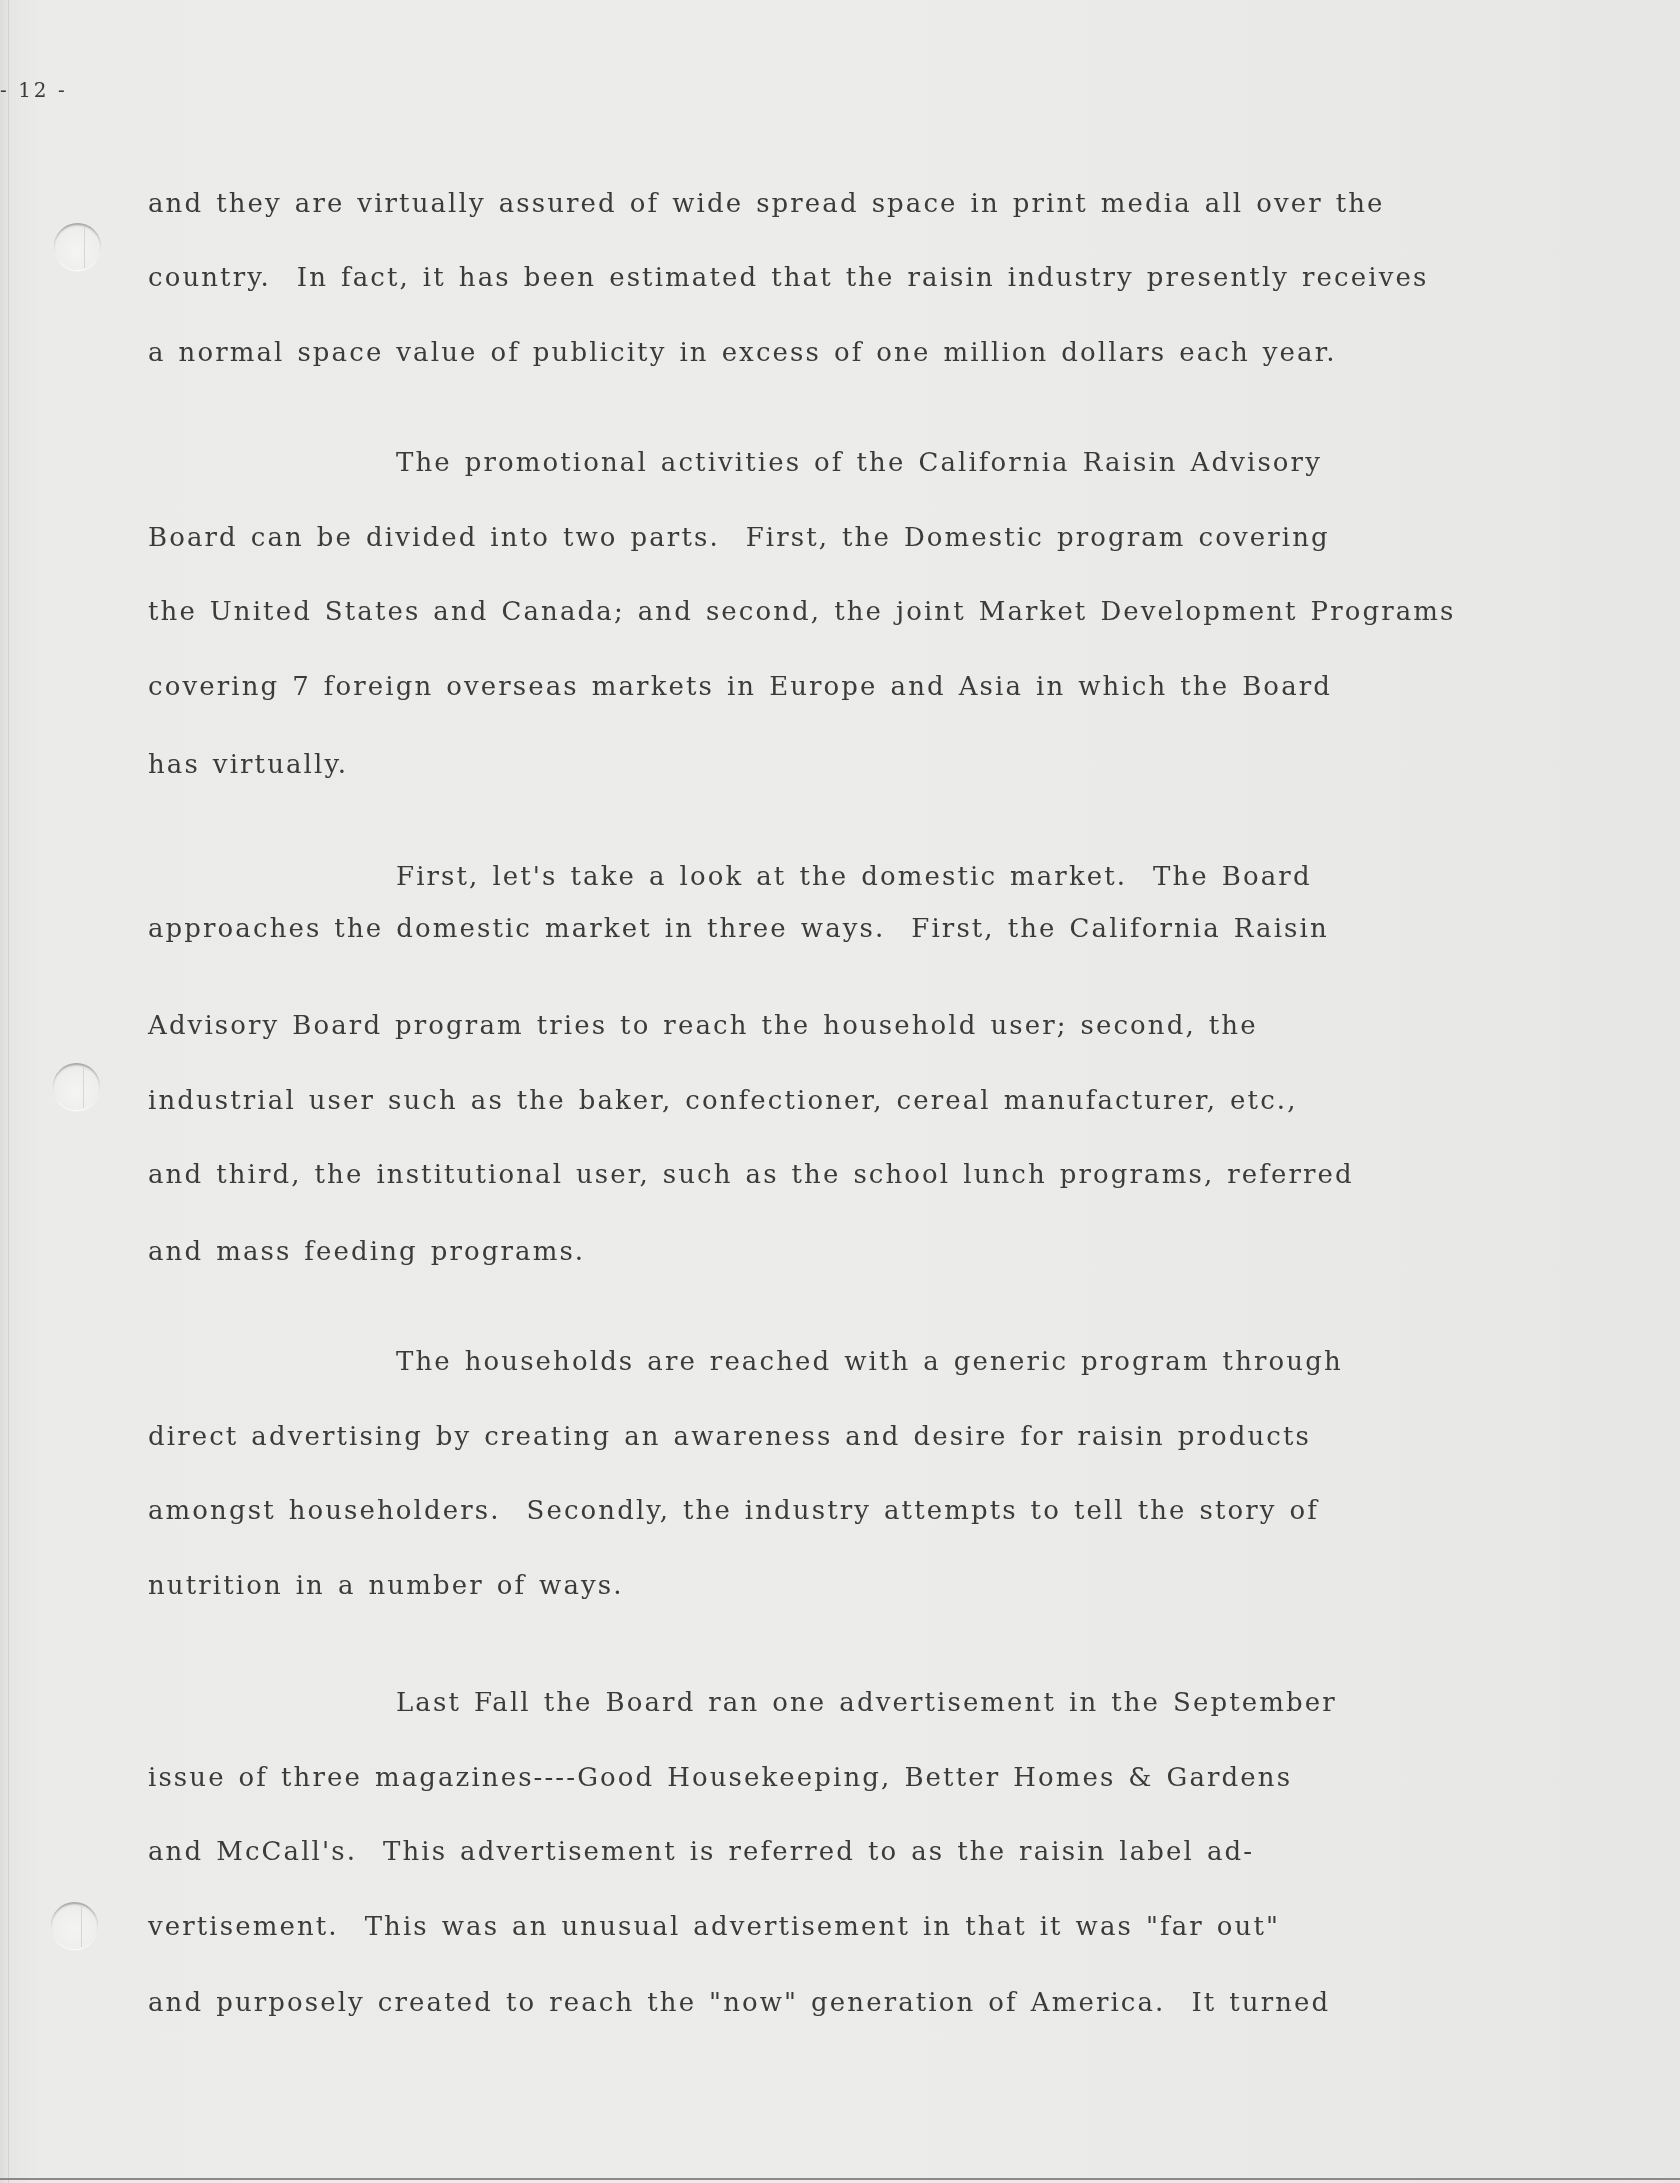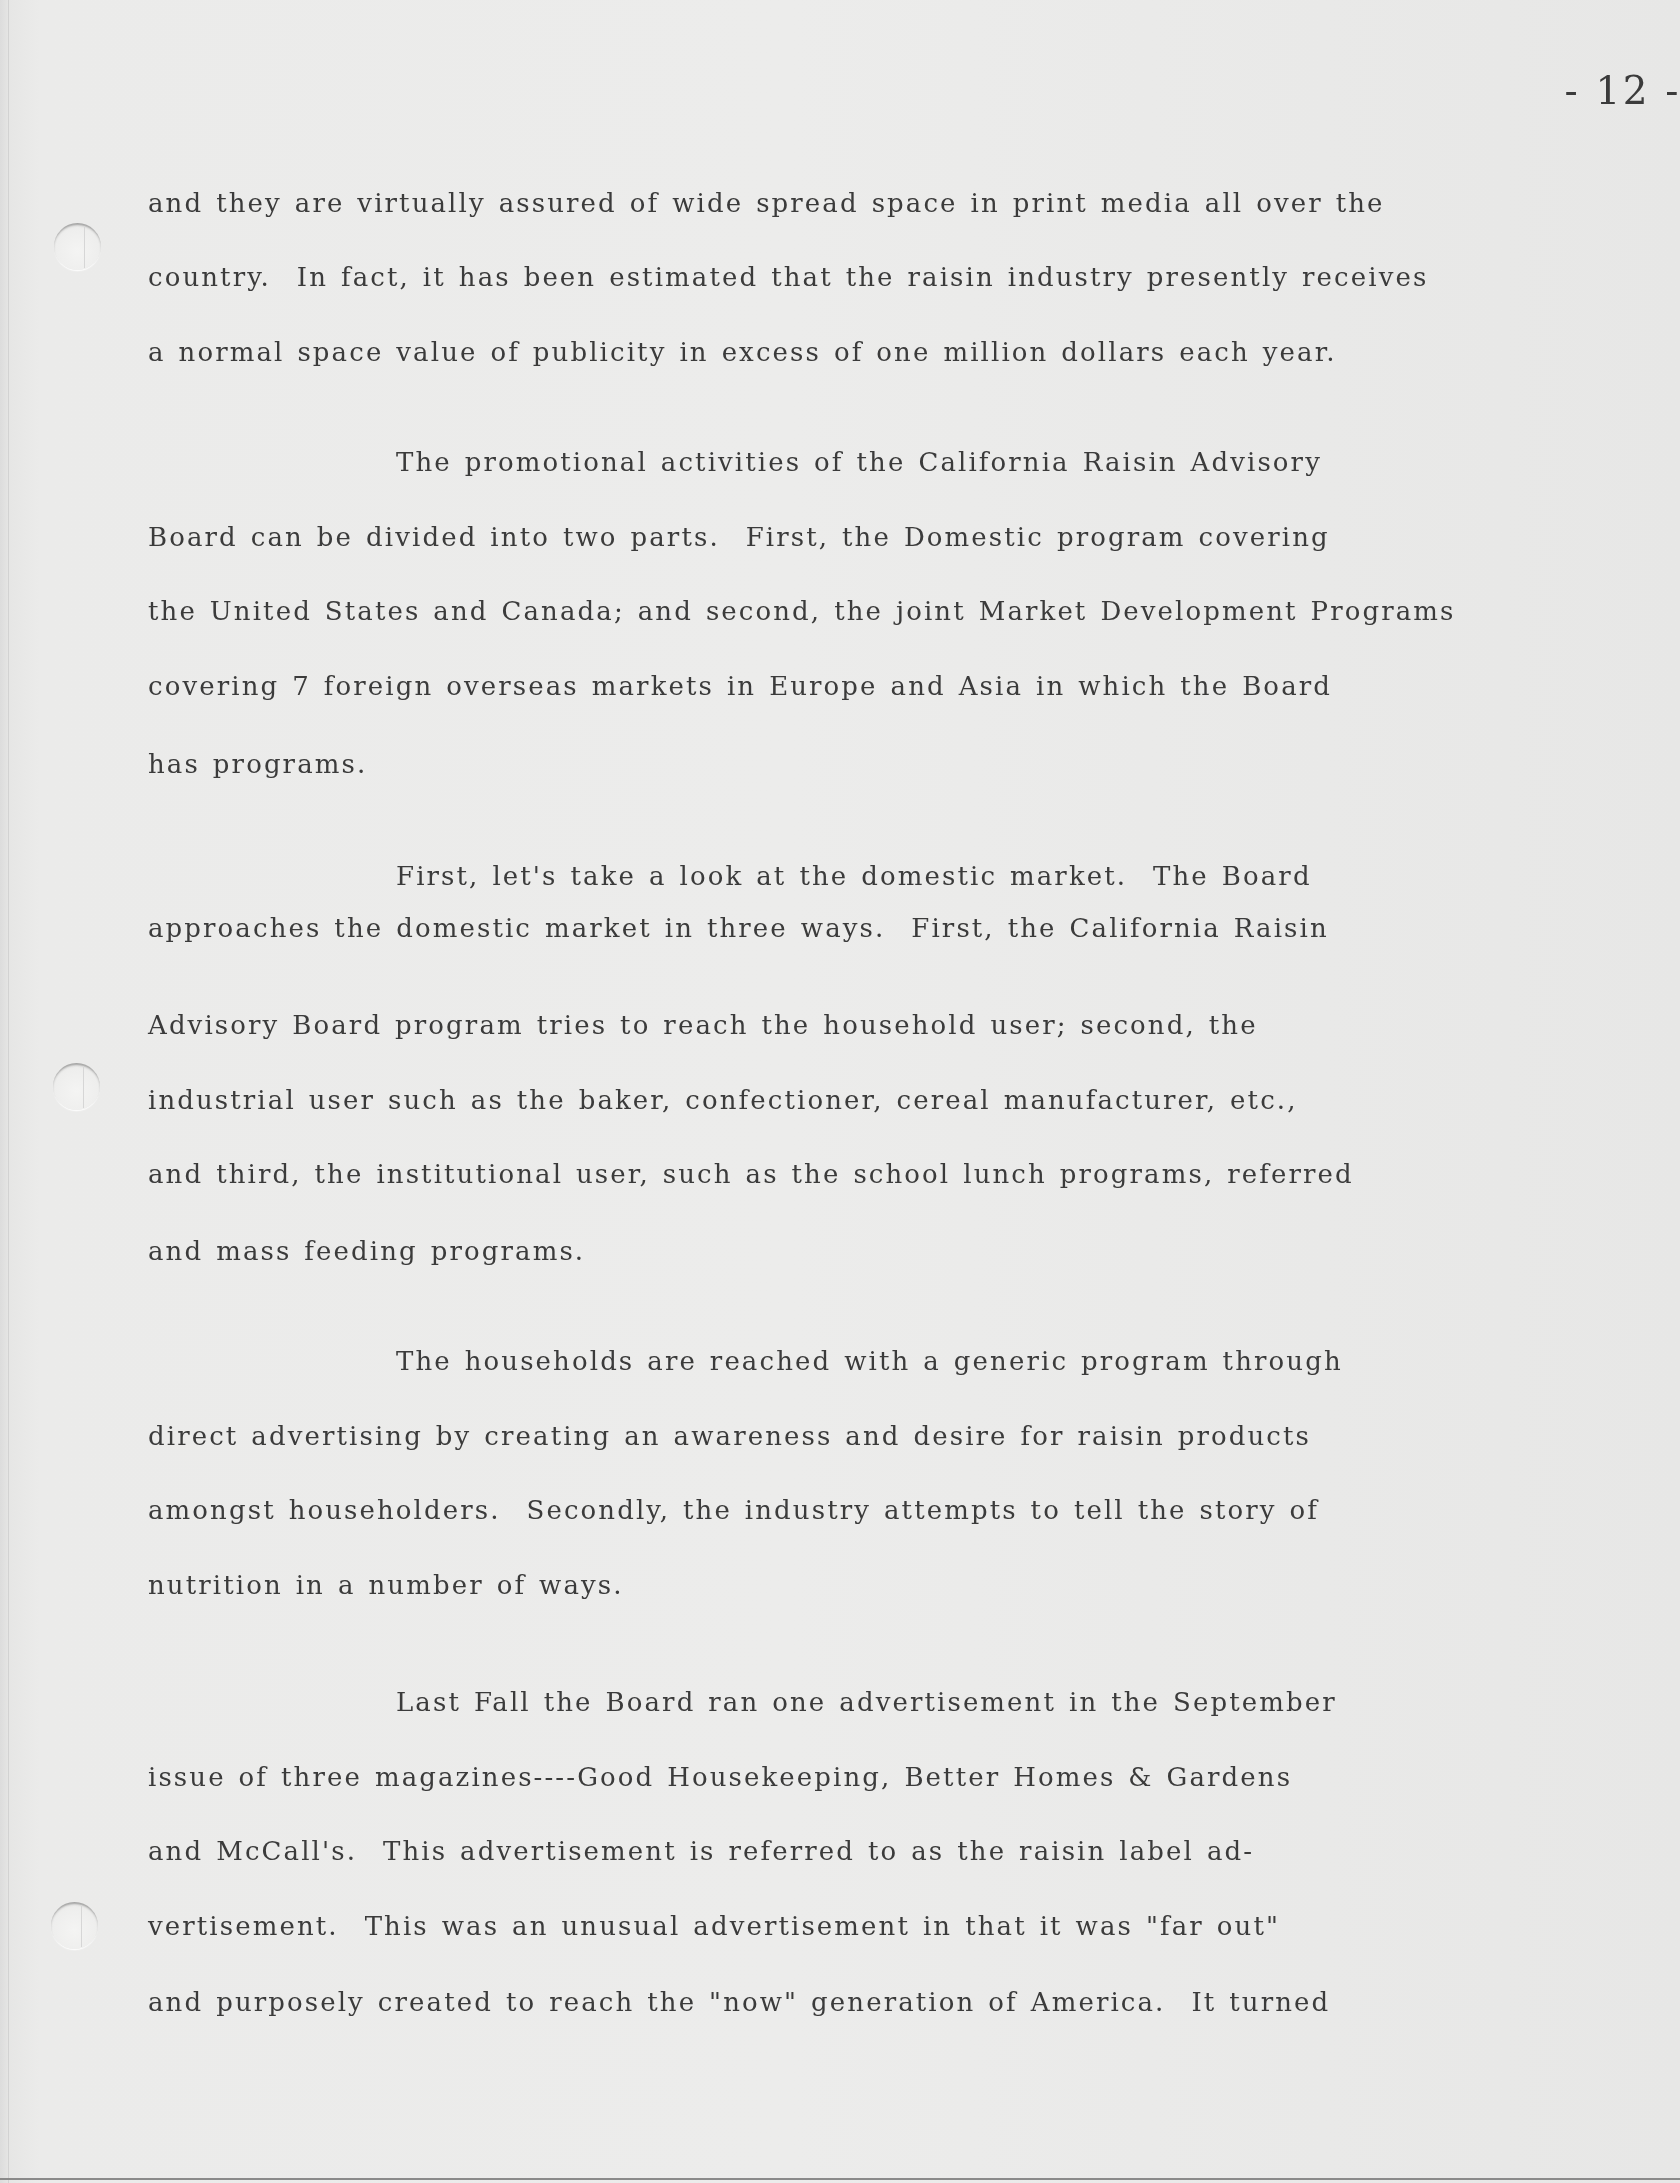--- a/index.html
+++ b/index.html
@@ -15,22 +15,22 @@
   }
   .edge-left { position: absolute; left: 8px; top: 0; width: 1.3px; height: 2183px; background: #d2d2d2; }
   .edge-bottom { position: absolute; left: 0; bottom: 2.6px; width: 1681px; height: 2.6px; background: #8a8a8a; }
   .hole {
     position: absolute; width: 47px; height: 47px; border-radius: 50%;
     background: radial-gradient(circle at 50% 60%, #f4f4f3 0%, #eeeeed 60%, #e2e2e1 100%);
     box-shadow: inset 0 2.6px 2px -0.7px rgba(80,80,80,0.45), 0 2px 1.3px -0.7px rgba(255,255,255,0.9);
   }
   .hole::after { content: ""; position: absolute; left: 30px; top: 2.6px; width: 0.7px; height: 42px; background: #d6d6d6; }
   .pagenum {
-    position: absolute; left: 0; width: 1681px; top: 74px; text-align: right;
-    font-size: 39px; letter-spacing: 2.6px; line-height: 33px;
+    position: absolute; left: 0; width: 1681px; top: 74px; text-align: left;
+    font-size: 20px; letter-spacing: 2.6px; line-height: 33px;
   }
   .line {
     position: absolute; white-space: pre; font-size: 26px; line-height: 33px;
     letter-spacing: 2.1px; word-spacing: 2.6px;
   }
   .l-left { left: 148px; }
   .l-indent { left: 396px; text-align: right; }
 </style>
 </head>
 <body>
@@ -49,21 +49,21 @@
     <div class="line l-left" style="top:187px">and they are virtually assured of wide spread space in print media all over the</div>
     <div class="line l-left" style="top:261px">country.  In fact, it has been estimated that the raisin industry presently receives</div>
     <div class="line l-left" style="top:336px">a normal space value of publicity in excess of one million dollars each year.</div>
   </div>
 
   <div>
     <div class="line l-indent" style="top:446px">The promotional activities of the California Raisin Advisory</div>
     <div class="line l-left" style="top:521px">Board can be divided into two parts.  First, the Domestic program covering</div>
     <div class="line l-left" style="top:595px">the United States and Canada; and second, the joint Market Development Programs</div>
     <div class="line l-left" style="top:670px">covering 7 foreign overseas markets in Europe and Asia in which the Board</div>
-    <div class="line l-left" style="top:748px">has programs.</div>
+    <div class="line l-left" style="top:748px">has virtually.</div>
   </div>
 
   <div>
     <div class="line l-indent" style="top:860px">First, let's take a look at the domestic market.  The Board</div>
     <div class="line l-left" style="top:912px">approaches the domestic market in three ways.  First, the California Raisin</div>
     <div class="line l-left" style="top:1009px">Advisory Board program tries to reach the household user; second, the</div>
     <div class="line l-left" style="top:1084px">industrial user such as the baker, confectioner, cereal manufacturer, etc.,</div>
     <div class="line l-left" style="top:1158px">and third, the institutional user, such as the school lunch programs, referred</div>
     <div class="line l-left" style="top:1235px">and mass feeding programs.</div>
   </div>

